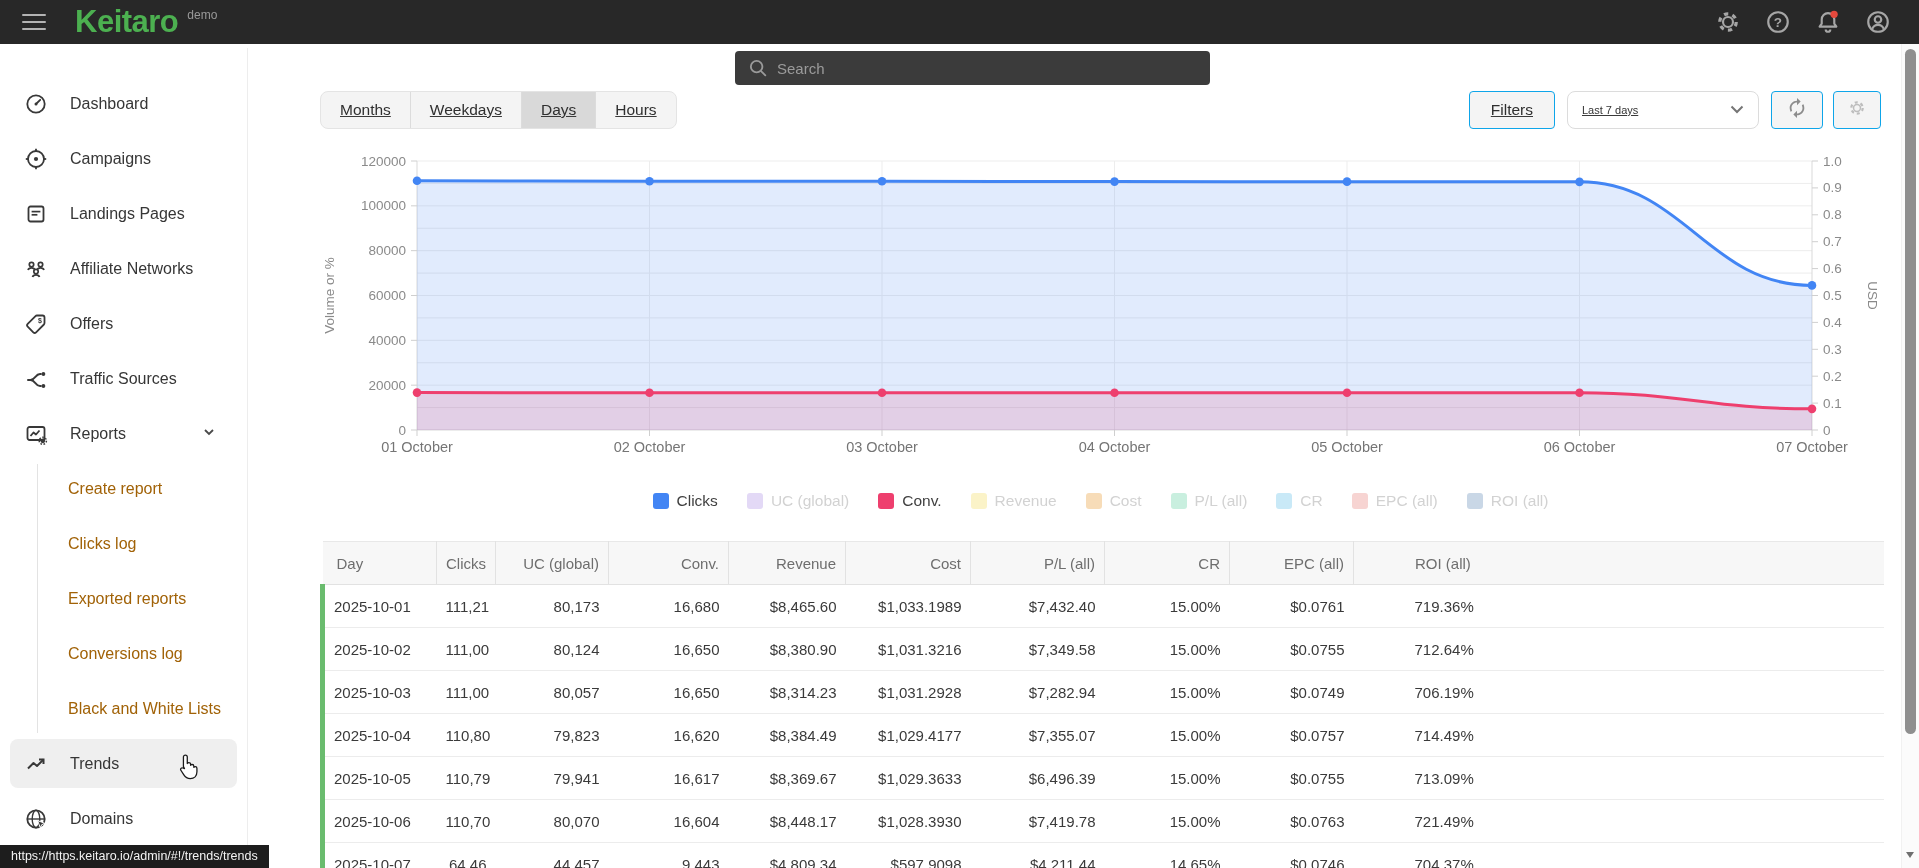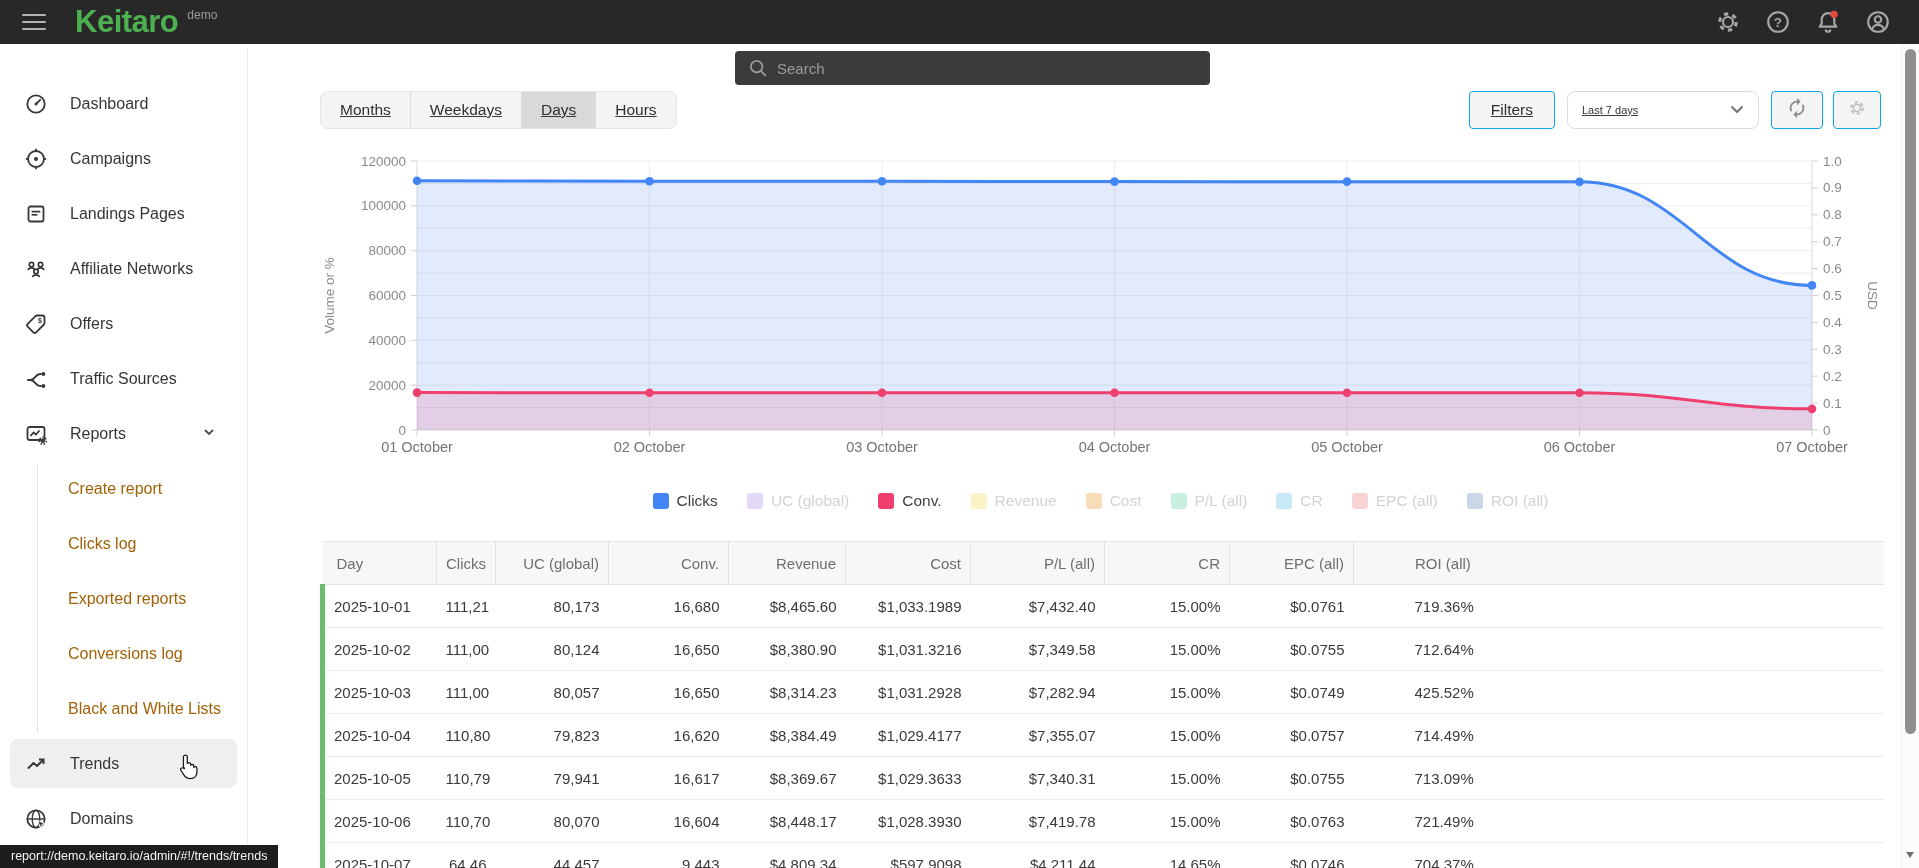--- a/index.html
+++ b/index.html
@@ -453,42 +453,42 @@
             <tr>
               <td class="c-day">2025-10-03</td>
               <td class="c-num">111,00</td>
               <td class="c-num">80,057</td>
               <td class="c-num">16,650</td>
               <td class="c-num">$8,314.23</td>
               <td class="c-num">$1,031.2928</td>
               <td class="c-num c-green">$7,282.94</td>
               <td class="c-num">15.00%</td>
               <td class="c-num">$0.0749</td>
-              <td class="c-roi c-green">425.52%</td>
+              <td class="c-roi c-green">706.19%</td>
             </tr>
             <tr>
               <td class="c-day">2025-10-04</td>
               <td class="c-num">110,80</td>
               <td class="c-num">79,823</td>
               <td class="c-num">16,620</td>
               <td class="c-num">$8,384.49</td>
               <td class="c-num">$1,029.4177</td>
               <td class="c-num c-green">$7,355.07</td>
               <td class="c-num">15.00%</td>
               <td class="c-num">$0.0757</td>
               <td class="c-roi c-green">714.49%</td>
             </tr>
             <tr>
               <td class="c-day">2025-10-05</td>
               <td class="c-num">110,79</td>
               <td class="c-num">79,941</td>
               <td class="c-num">16,617</td>
               <td class="c-num">$8,369.67</td>
               <td class="c-num">$1,029.3633</td>
-              <td class="c-num c-green">$7,340.31</td>
+              <td class="c-num c-green">$6,496.39</td>
               <td class="c-num">15.00%</td>
               <td class="c-num">$0.0755</td>
               <td class="c-roi c-green">713.09%</td>
             </tr>
             <tr>
               <td class="c-day">2025-10-06</td>
               <td class="c-num">110,70</td>
               <td class="c-num">80,070</td>
               <td class="c-num">16,604</td>
               <td class="c-num">$8,448.17</td>
@@ -513,19 +513,19 @@
           </tbody>
     </table>
   </div>
 </main>
 
 <div class="scroll-track">
   <div class="scroll-thumb"></div>
   <div class="scroll-arrow"></div>
 </div>
 
-<div class="statusbar">report://demo.keitaro.io/admin/#!/trends/trends</div>
+<div class="statusbar">https://https.keitaro.io/admin/#!/trends/trends</div>
 
 <svg class="cursor" width="27" height="30" viewBox="0 0 24 28">
   <path d="M8.2 14.5V5.6c0-1 .8-1.8 1.8-1.8s1.8.8 1.8 1.8v6.1c.25-.55.85-.9 1.5-.9.9 0 1.6.7 1.6 1.6v.9c.3-.45.8-.7 1.4-.7.9 0 1.6.7 1.6 1.6v1c.3-.4.8-.65 1.3-.65.9 0 1.6.7 1.6 1.6v3.2c0 4-2.6 6.4-6.2 6.4-3 0-4.6-1.2-6-3.4l-2.8-4.4c-.75-1.2.5-2.6 1.85-2.1l1.55.6z" fill="#fff" stroke="#1a1a1a" stroke-width="1.2" stroke-linejoin="round"></path>
 </svg>
 
 </div>
 
 </body></html>

